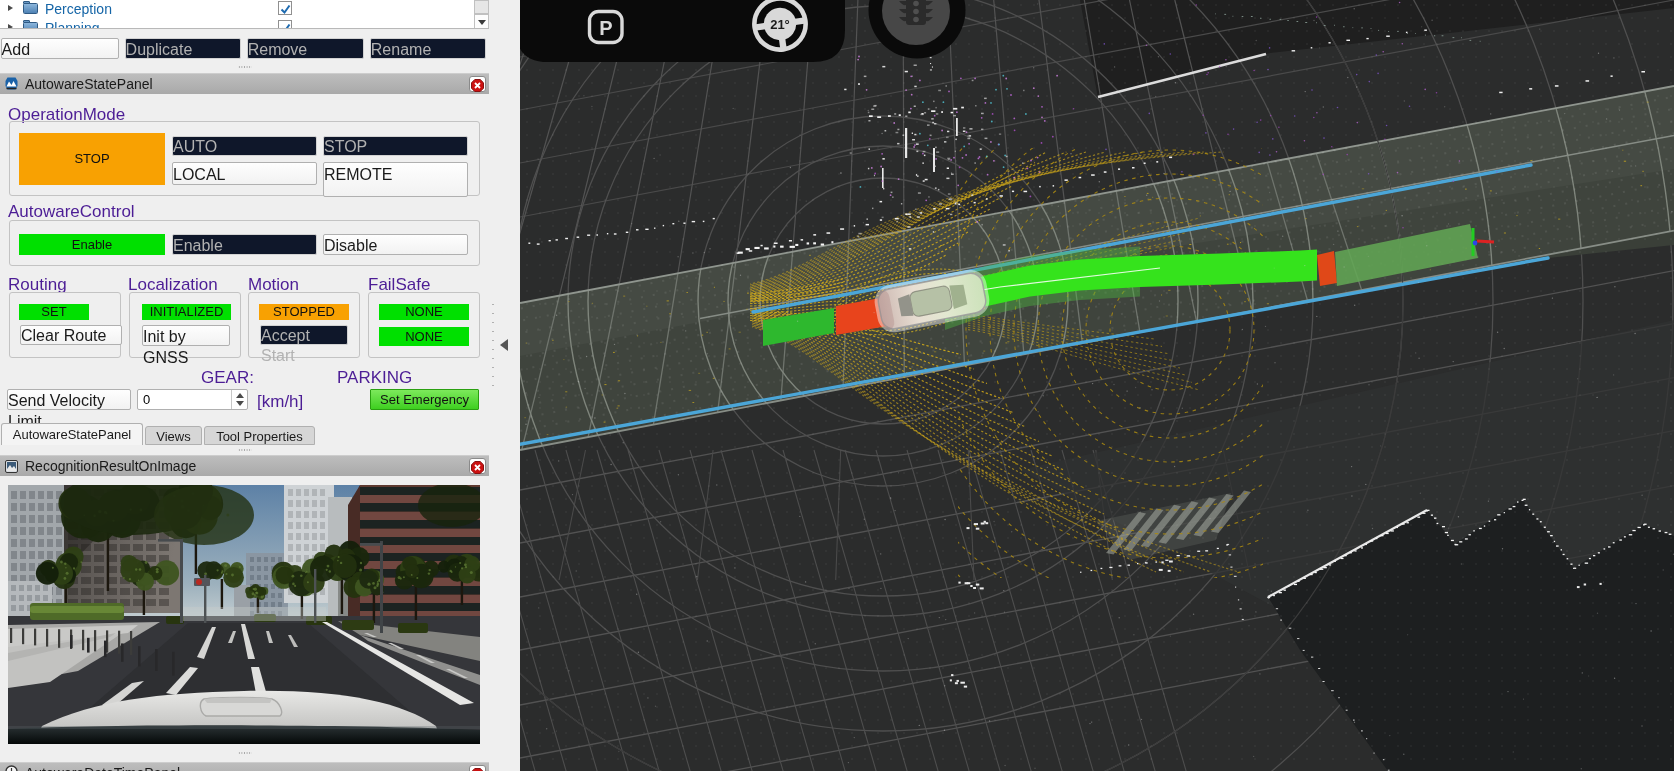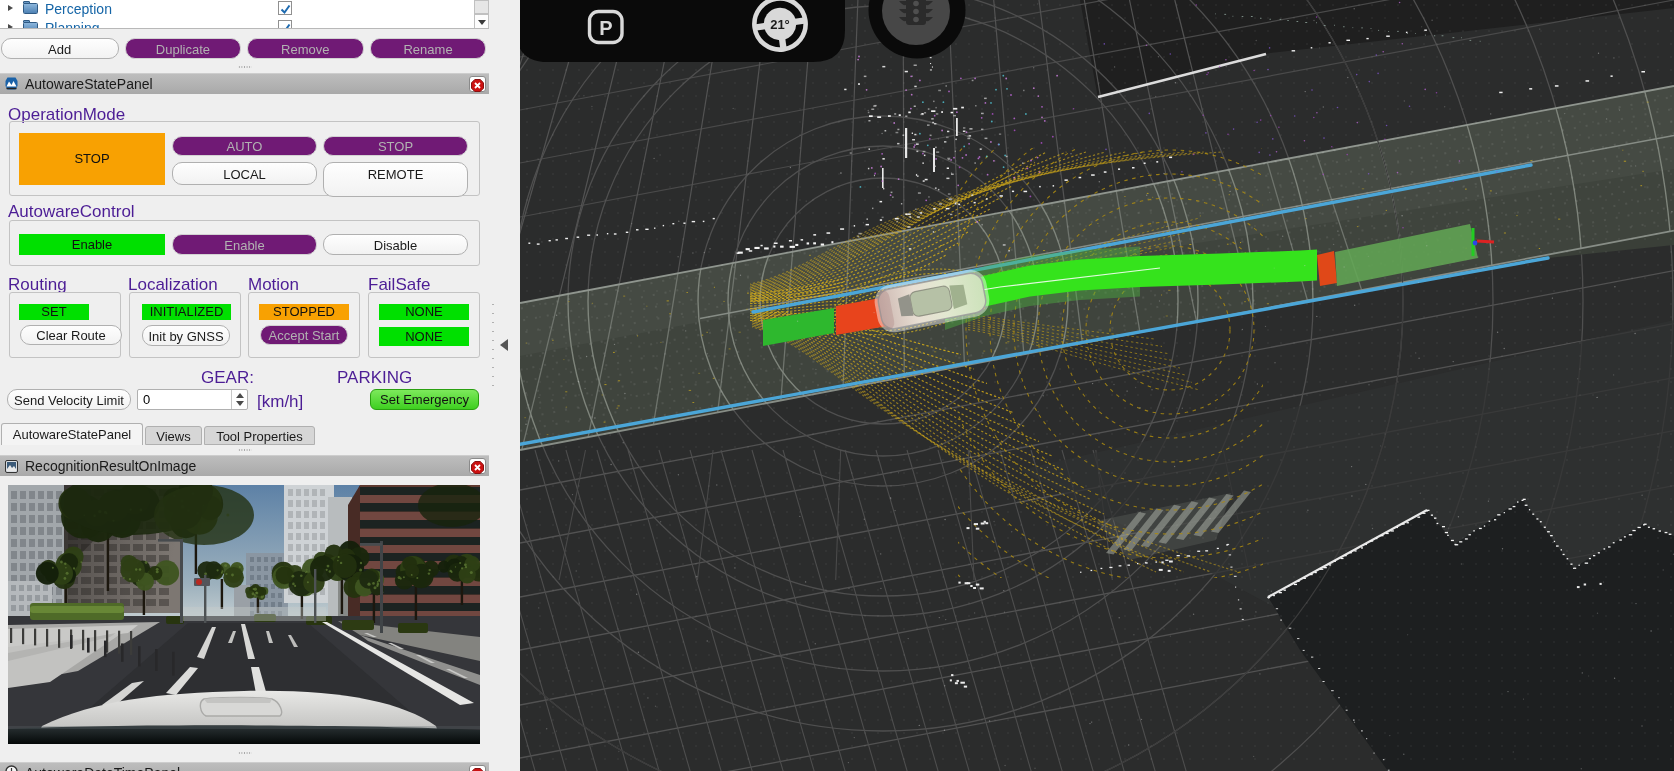--- a/index.html
+++ b/index.html
@@ -5,34 +5,34 @@
 .tree{position:absolute;left:0;top:0;width:489px;height:28.5px;background:#ffffff;border-bottom:1px solid #b8b8b8;overflow:hidden}
 .arr{position:absolute;left:8px;top:5px;width:0;height:0;border-left:5px solid #4a4a4a;border-top:3.5px solid transparent;border-bottom:3.5px solid transparent}
 .folder{position:absolute;left:23px;top:3px;width:15px;height:11px;background:linear-gradient(#8cb6dc,#4f82b4);border:1px solid #2f5a84;border-radius:1.5px}
 .ftab{position:absolute;left:-1px;top:-3px;width:7px;height:3px;background:#6898c4;border:1px solid #2f5a84;border-radius:1px}
 .tlabel{position:absolute;left:45px;top:1px;font-size:14px;font-weight:normal;color:#1565a7}
 .cbx{position:absolute;left:278px;top:1px;width:14px;height:14px;background:#fff;border:1px solid #909090}
 .sbar{position:absolute;right:0px;top:0;width:15px;height:28.5px}
 .strack{position:absolute;left:0;top:0;width:15px;height:14px;background:#e6e6e6;border:1px solid #c0c0c0}
 .sbtn{position:absolute;left:0;top:14px;width:15px;height:14.5px;background:#fdfdfd;border:1px solid #c0c0c0}
 .dtri{position:absolute;left:3px;top:5px;width:0;height:0;border-top:5px solid #3a3a3a;border-left:4px solid transparent;border-right:4px solid transparent}
-.qbtn{position:absolute;background:linear-gradient(#fefefe,#f2f2f2);border:1px solid #b0b0b0;border-radius:10px;font-size:13px;color:#1a1a1a;text-align:center}
-.qbtn.dis{background:#701a75;border-color:#d2d2d2;color:#b2b2b2}
+.qbtn{position:absolute;background:linear-gradient(#fefefe,#f2f2f2);border:1px solid #b0b0b0;border-radius:2px;font-size:16px;color:#1a1a1a;text-align:left}
+.qbtn.dis{background:#0f172a;border-color:#d2d2d2;color:#b2b2b2}
 .dots{position:absolute;width:14px;height:2px;background-image:radial-gradient(circle,#a8a8a8 0.8px,transparent 1px);background-size:2.6px 2px}
 .tbar{position:absolute;left:0;width:489px;height:21px;background:linear-gradient(#bdbdbd,#a9a9a9);border-top:1px solid #cdcdcd}
 .ttext{position:absolute;left:25px;top:2px;font-size:14px;color:#1a1a1a}
 .closebtn{position:absolute;right:3px;top:2px;width:17px;height:16px;background:#fff;border:1px solid #8a8a8a;border-radius:3px;padding:1px 1px}
 .qlab{position:absolute;font-size:17px;color:#4c1d95}
 .qgroup{position:absolute;border:1px solid #c3c3c3;border-radius:3px}
 .status{position:absolute;font-size:13px;color:#111;text-align:center}
 .spin{position:absolute;left:137px;top:389px;width:111px;height:21px;background:#fff;border:1px solid #b0b0b0;border-radius:2px;font-size:13px;line-height:20px}
 .spbtns{position:absolute;right:0;top:0;width:16px;height:19px;border-left:1px solid #c8c8c8}
 .utri{position:absolute;left:4px;top:3px;width:0;height:0;border-bottom:5px solid #4a4a4a;border-left:4px solid transparent;border-right:4px solid transparent}
 .dtri2{position:absolute;left:4px;bottom:3px;width:0;height:0;border-top:5px solid #4a4a4a;border-left:4px solid transparent;border-right:4px solid transparent}
-.embtn{position:absolute;left:370px;top:389px;width:109px;height:21px;background:linear-gradient(#7de95c,#3ecf20);border:1px solid #2aa010;border-radius:6px;font-size:13px;line-height:20px;text-align:center;color:#111}
+.embtn{position:absolute;left:370px;top:389px;width:109px;height:21px;background:linear-gradient(#7de95c,#3ecf20);border:1px solid #2aa010;border-radius:1px;font-size:13px;line-height:20px;text-align:center;color:#111}
 .tab{position:absolute;top:426px;height:19px;background:#d6d6d6;border:1px solid #b0b0b0;border-radius:3px 3px 0 0;font-size:13px;text-align:center;line-height:19px;color:#1a1a1a}
 .tab.act{top:423px;height:22px;background:#f4f4f4;line-height:22px;border-bottom:none}
 .splitter{position:absolute;left:489px;top:0;width:31px;height:771px;background:#efefef}
 .sdots{position:absolute;left:492px;top:300px;width:2px;height:90px;background-image:radial-gradient(circle,#b0b0b0 0.8px,transparent 1px);background-size:2px 9px}
 .sarrow{position:absolute;left:500px;top:339px;width:0;height:0;border-right:8px solid #555;border-top:6px solid transparent;border-bottom:6px solid transparent}
 </style></head>
 <body>
 <div class="tree">
     <div style="position:absolute;left:0;top:0px;width:474px;height:19px">
       <span class="arr"></span>

